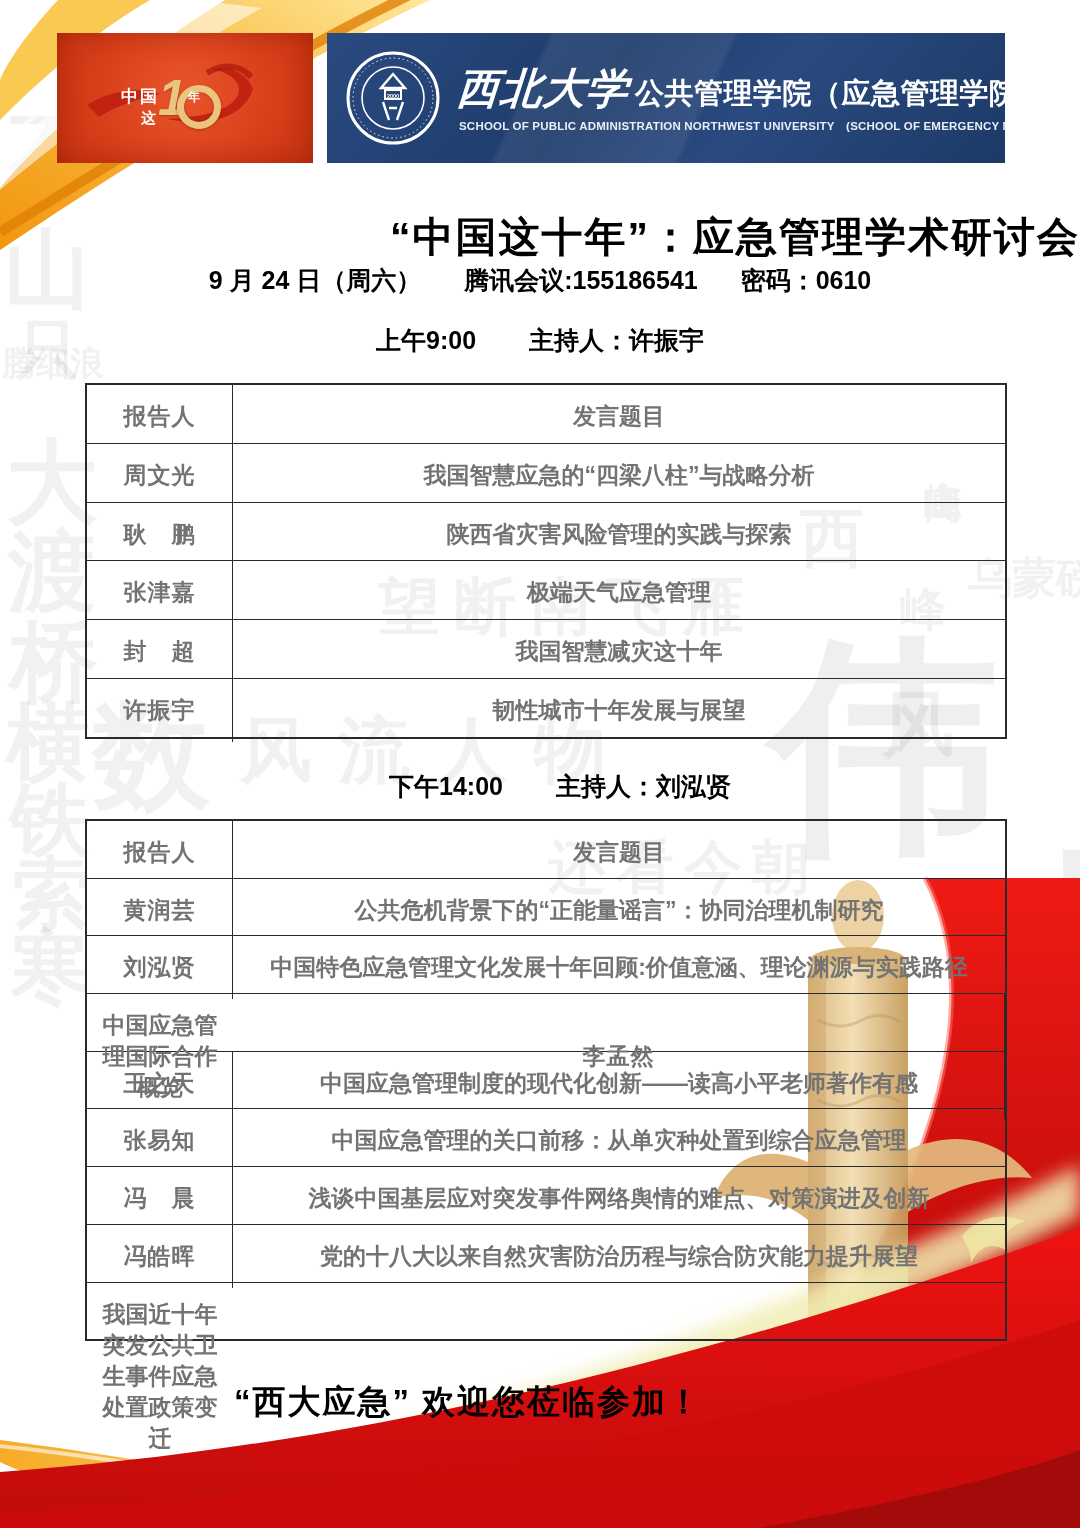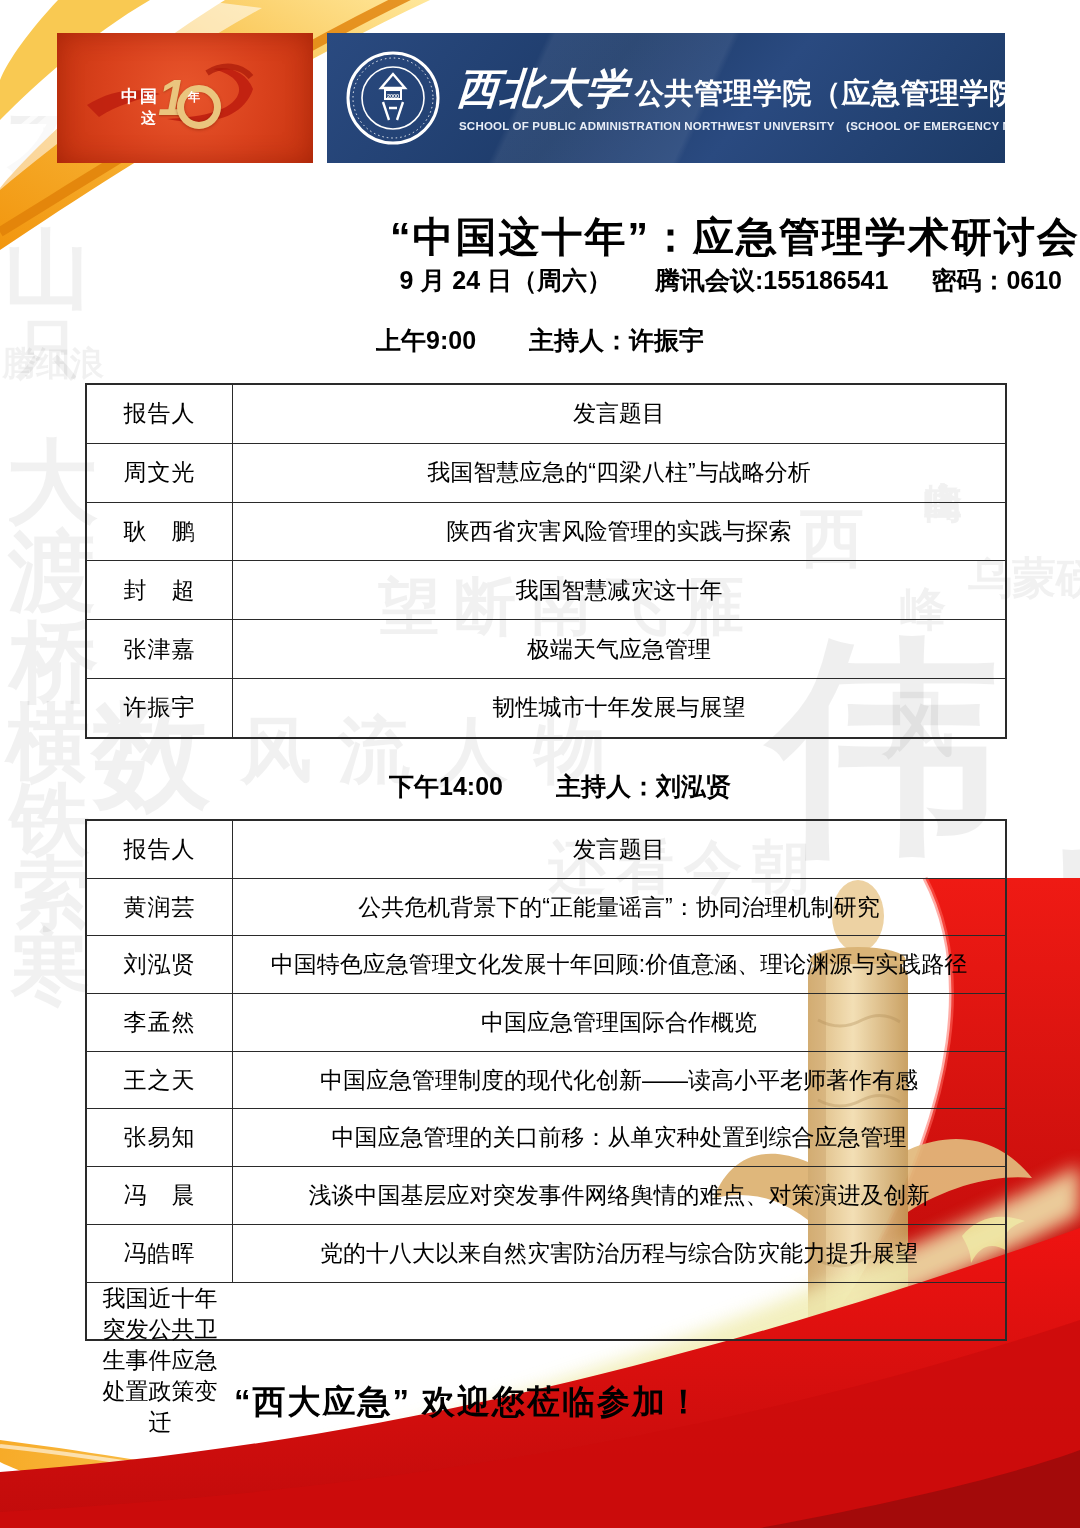--- a/index.html
+++ b/index.html
@@ -37,35 +37,35 @@
     background:linear-gradient(115deg, rgba(255,255,255,0) 30%, rgba(255,255,255,.07) 31%, rgba(255,255,255,.07) 55%, rgba(255,255,255,0) 56%);}
   .seal{position:absolute; left:18px; top:17px; width:96px; height:96px;}
   .banner-text{position:absolute; left:128px; top:0; width:548px; height:130px;}
   .banner-cn{position:absolute; left:2px; top:28px; white-space:nowrap; color:#fff;}
   .banner-cn .uni{font-size:42px; font-weight:900; font-style:italic; letter-spacing:1px; transform:skewX(-4deg); display:inline-block;}
   .banner-cn .school{font-size:29px; font-weight:700; letter-spacing:.5px; margin-left:6px;}
   .banner-en{position:absolute; left:4px; top:86px; font-size:11.5px; font-weight:700; color:#e9eef7; letter-spacing:.2px; white-space:nowrap;}
   
   .title{position:absolute; left:0; top:188px; width:1080px; text-align:right; z-index:3;
          font-size:41px; font-weight:900; letter-spacing:2px; color:#000;margin-top:22px;}
-  .info-line{position:absolute; left:0; top:264px; width:1080px; z-index:3; text-align:right;
+  .info-line{position:absolute; left:0; top:264px; width:1080px; z-index:3; text-align:center;
              font-size:25px; font-weight:800; color:#000;}
   .info-line span{margin:0 18px;}
   .session-line{position:absolute; left:0; width:1080px; z-index:3; text-align:center;
                 font-size:25px; font-weight:800; color:#000;}
   #session-am{top:324px;} #session-pm{top:770px;padding-left:20px;}
   .session-line .host{margin-left:46px;text-align:center;}
   
   .evtable{position:absolute; left:85px; width:918px; z-index:3; border:2px solid #2a2a2a;}
   #table-am{top:383px;} #table-pm{top:819px;}
   .trow{display:grid; grid-template-columns:146px 1fr;}
   .trow + .trow{border-top:1.5px solid #2a2a2a;}
   #table-am .trow{height:57.8px;} #table-pm .trow{height:56.7px;}
   .cell{display:flex; align-items:center; justify-content:center; text-align:center;
-        font-size:23px; font-weight:400; color:#000000; padding:0 8px;}
+        font-size:23px; font-weight:700; color:#737373; padding:16px 8px;}
   .cell.speaker{border-right:1.5px solid #2a2a2a; letter-spacing:1px;}
   
   .footer{position:absolute; left:0; top:1380px; width:936px; z-index:4; text-align:center;
           font-size:33px; font-weight:900; letter-spacing:2px; color:#000;}
 </style>
 </head>
 <body>
 
 <div class="poster">
 
@@ -218,26 +218,26 @@
     </div>
     <div class="trow">
       <div class="cell speaker">周文光</div>
       <div class="cell">我国智慧应急的“四梁八柱”与战略分析</div>
     </div>
     <div class="trow">
       <div class="cell speaker">耿　鹏</div>
       <div class="cell">陕西省灾害风险管理的实践与探索</div>
     </div>
     <div class="trow">
+      <div class="cell speaker">张津嘉</div>
+      <div class="cell">极端天气应急管理</div>
+    </div>
+    <div class="trow">
       <div class="cell speaker">封　超</div>
       <div class="cell">我国智慧减灾这十年</div>
-    </div>
-    <div class="trow">
-      <div class="cell speaker">张津嘉</div>
-      <div class="cell">极端天气应急管理</div>
     </div>
     <div class="trow">
       <div class="cell speaker">许振宇</div>
       <div class="cell">韧性城市十年发展与展望</div>
     </div>
   </div>
 
   <div class="session-line" id="session-pm">
     <span>下午14:00</span>
     <span class="host">主持人：刘泓贤</span>
@@ -250,22 +250,22 @@
     </div>
     <div class="trow">
       <div class="cell speaker">黄润芸</div>
       <div class="cell">公共危机背景下的“正能量谣言”：协同治理机制研究</div>
     </div>
     <div class="trow">
       <div class="cell speaker">刘泓贤</div>
       <div class="cell">中国特色应急管理文化发展十年回顾:价值意涵、理论渊源与实践路径</div>
     </div>
     <div class="trow">
+      <div class="cell">中国应急管理国际合作概览</div>
       <div class="cell speaker">李孟然</div>
-      <div class="cell">中国应急管理国际合作概览</div>
     </div>
     <div class="trow">
       <div class="cell speaker">王之天</div>
       <div class="cell">中国应急管理制度的现代化创新——读高小平老师著作有感</div>
     </div>
     <div class="trow">
       <div class="cell speaker">张易知</div>
       <div class="cell">中国应急管理的关口前移：从单灾种处置到综合应急管理</div>
     </div>
     <div class="trow">

